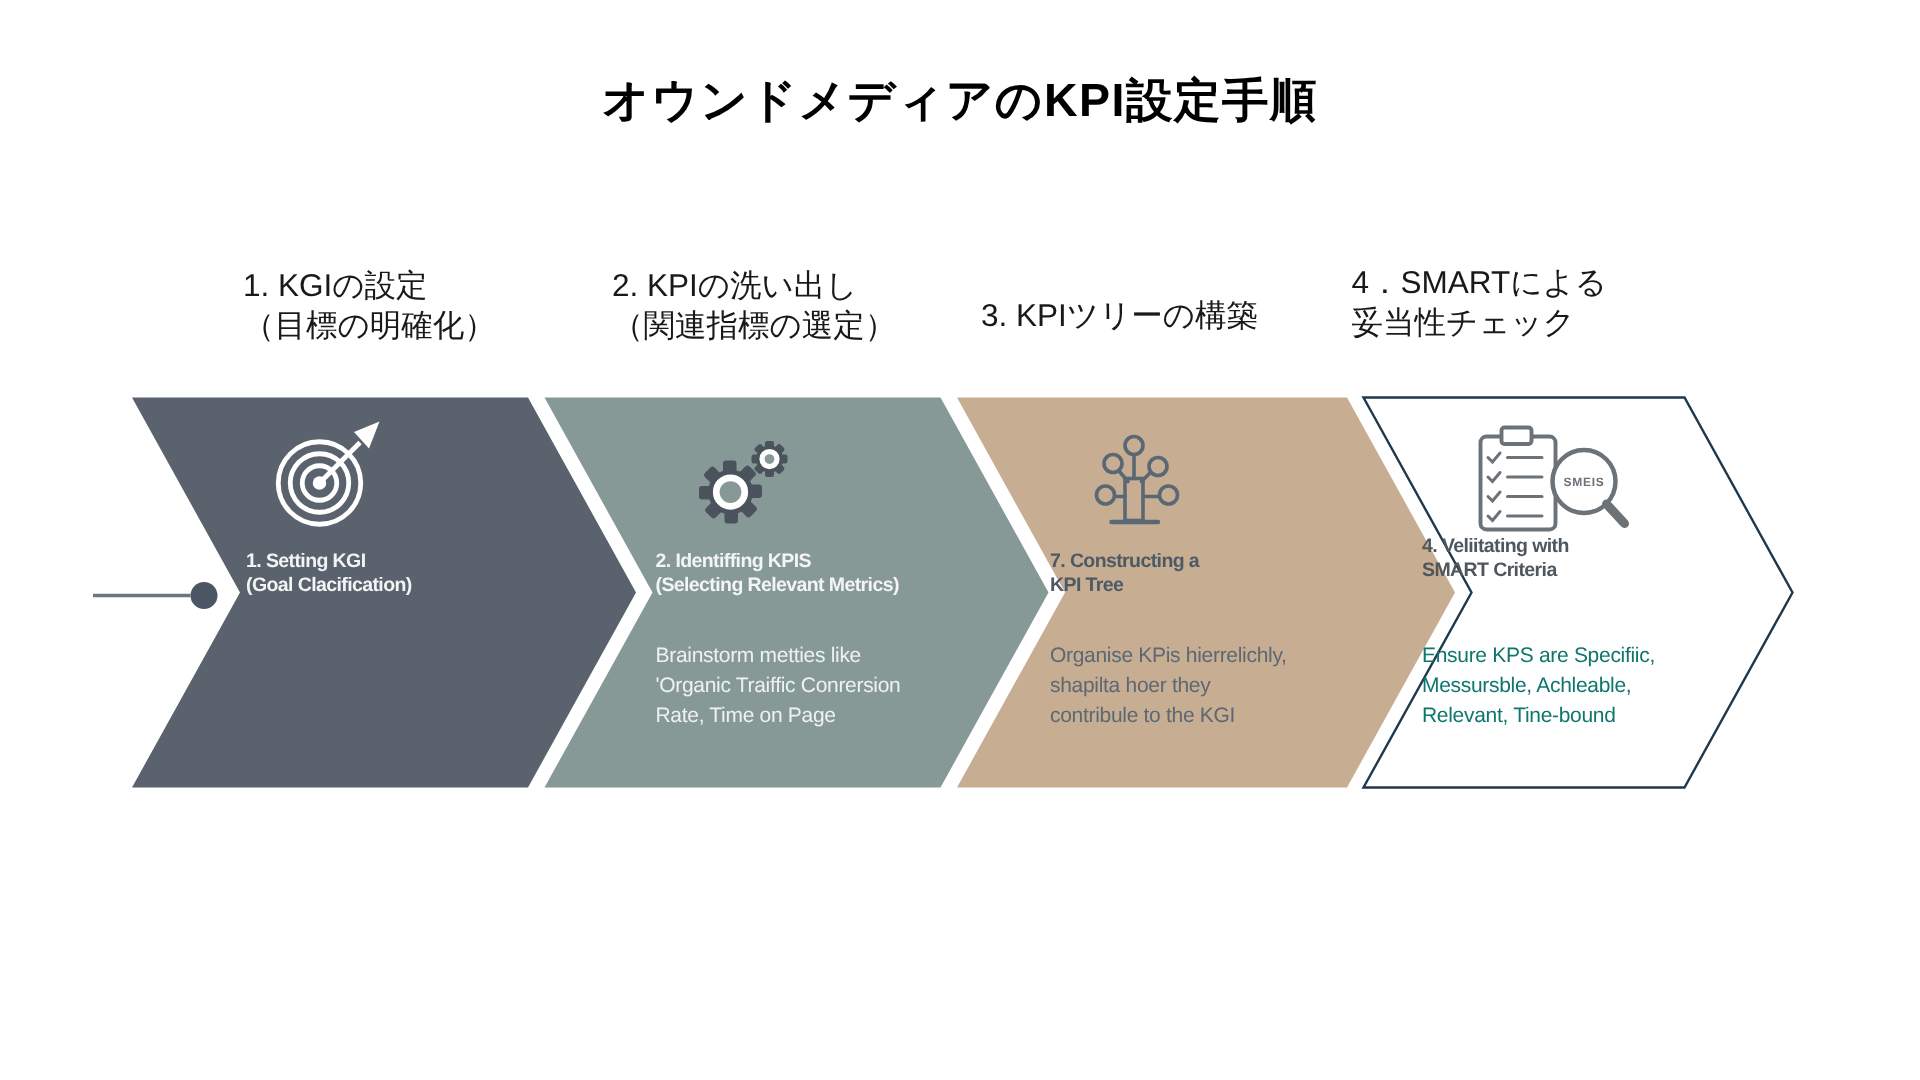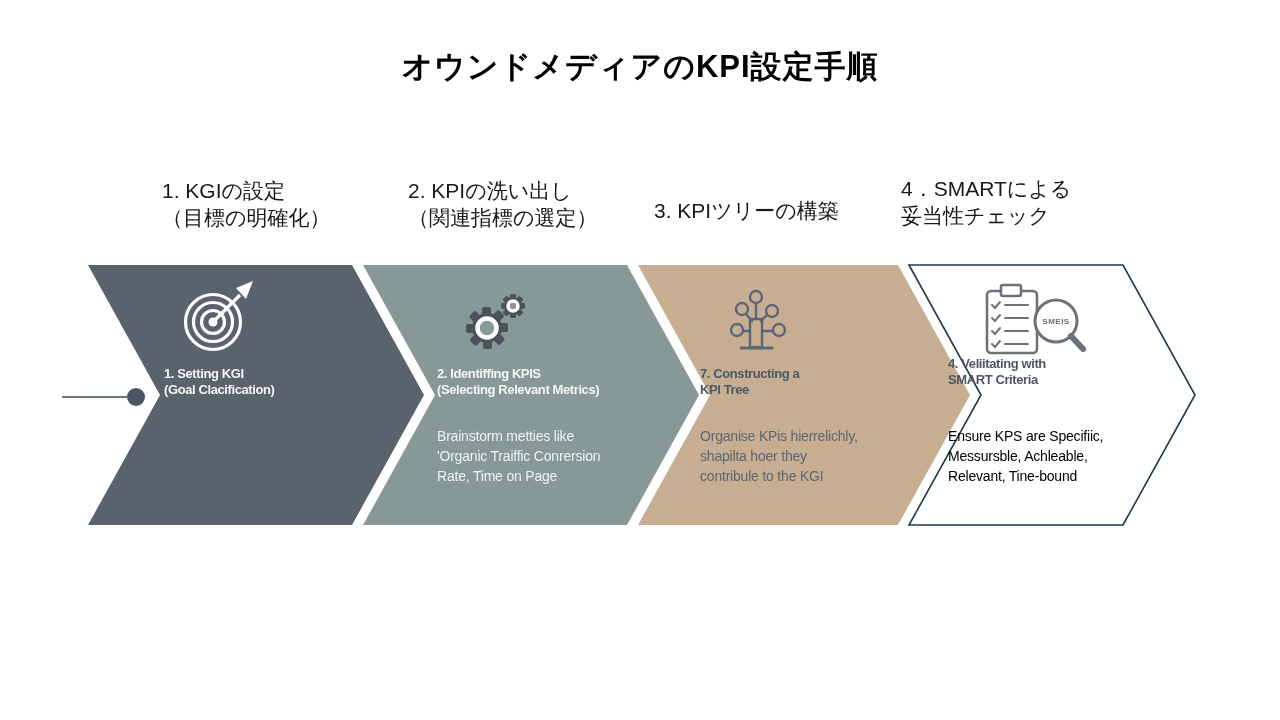--- a/index.html
+++ b/index.html
@@ -28,21 +28,21 @@
     position:absolute;font-size:14px;line-height:1.42;
     letter-spacing:-0.2px;white-space:pre-line;
   }
   #h1{left:164px;top:366px;color:#f3f5f5;}
   #b1{left:164px;top:427px;color:#e9eded;}
   #h2{left:437px;top:366px;color:#f3f5f5;}
   #b2{left:437px;top:427px;color:#eef1f1;}
   #h3{left:700px;top:366px;color:#4c5a66;}
   #b3{left:700px;top:427px;color:#5c6873;}
   #h4{left:948px;top:356px;color:#4f575e;}
-  #b4{left:948px;top:427px;color:#000000;}
+  #b4{left:948px;top:427px;color:#0f766e;}
 </style>
 </head>
 <body>
 
 <div class="canvas">
 
   <div class="title">オウンドメディアのKPI設定手順</div>
 
   <div class="jp-label" id="jp1">1. KGIの設定
 （目標の明確化）</div>

